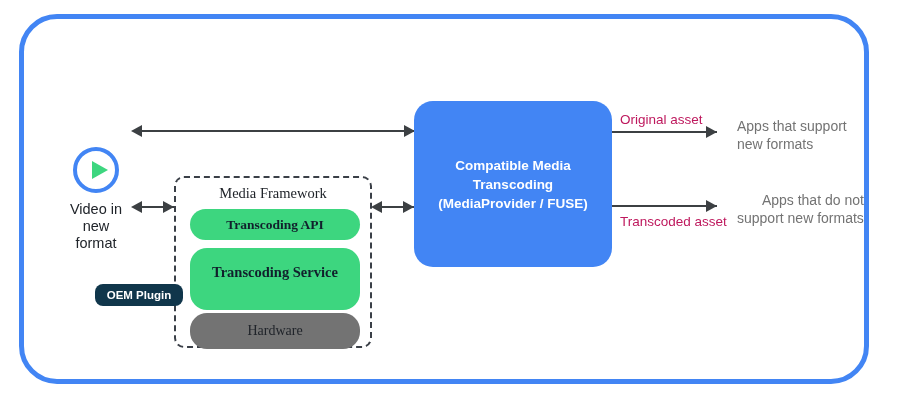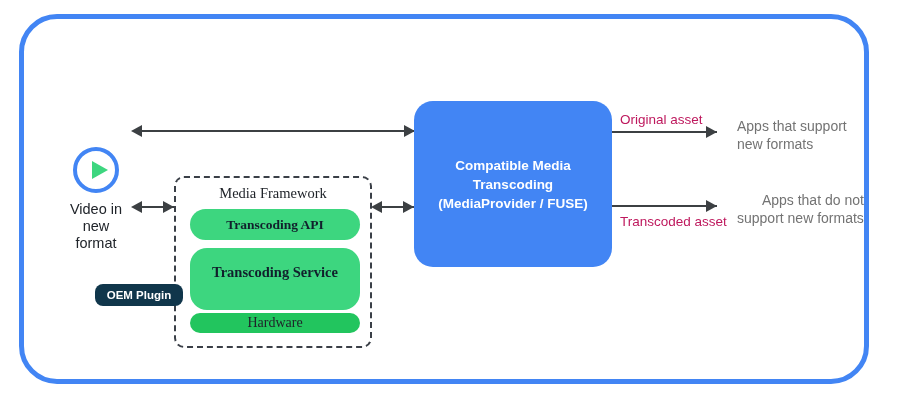--- a/index.html
+++ b/index.html
@@ -125,22 +125,22 @@
     color: #ffffff;
     font-weight: bold;
     font-size: 11.5px;
     display: flex;
     align-items: center;
     justify-content: center;
     z-index: 3;
   }
   #box-hardware {
     top: 135px;
-    height: 20px;
-    background: #22c55e;
+    height: 36px;
+    background: #737373;
     color: #20242a;
     font-size: 14px;
   }
 
   
   #cmt-box {
     position: absolute;
     left: 414px;
     top: 101px;
     width: 198px;

